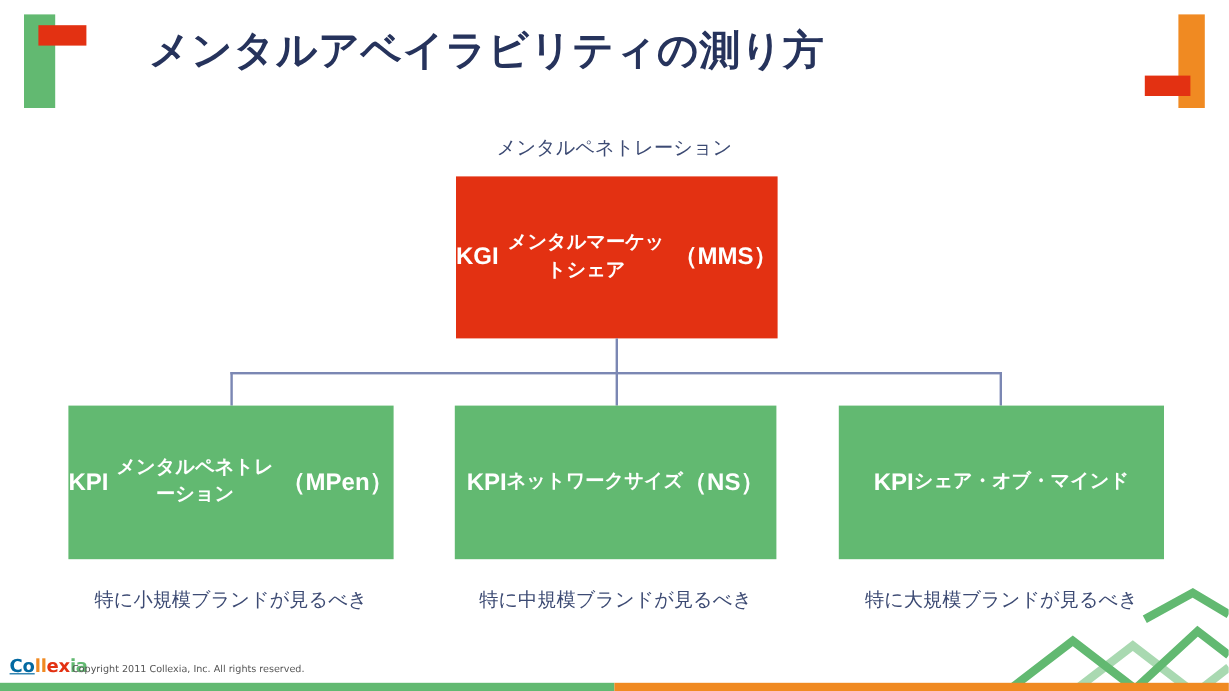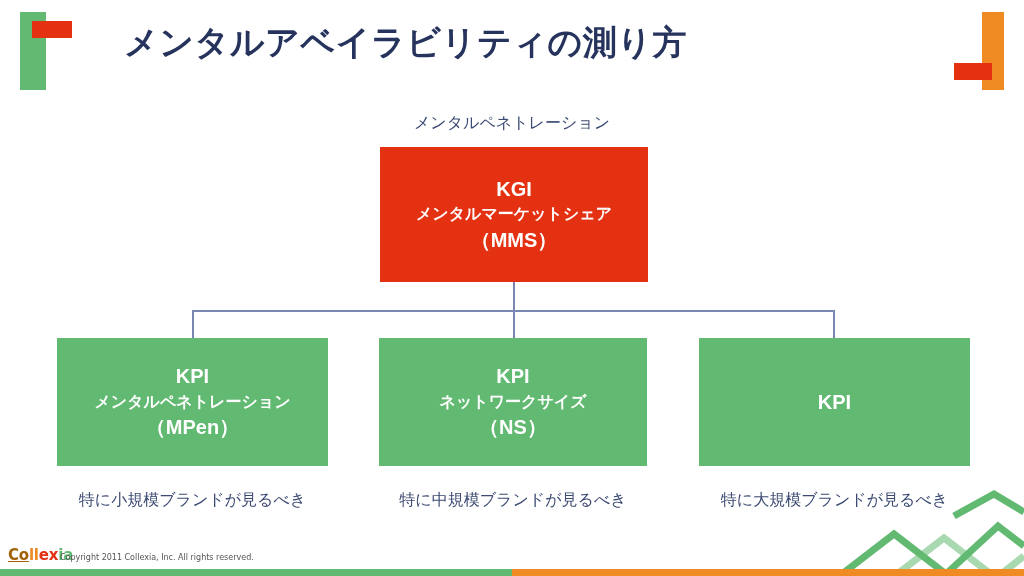--- a/index.html
+++ b/index.html
@@ -69,21 +69,21 @@
     width: 300px;
     text-align: center;
     font-size: 16px;
     color: #3c4a73;
   }
 
   
   .node {
     position: absolute;
     display: flex;
-    flex-direction: column;
+    flex-direction: row;
     align-items: center;
     justify-content: center;
     color: #ffffff;
     text-align: center;
     line-height: 1.42;
     box-sizing: border-box;
   }
   .node .line1 { font-size: 20px; font-weight: bold; }
   .node .line2 { font-size: 16px; font-weight: bold; }
   .node .line3 { font-size: 20px; font-weight: bold; }
@@ -136,21 +136,21 @@
     background: #f08a22;
   }
   .logo {
     position: absolute;
     left: 8px; bottom: 12px;
     font-size: 15px;
     font-weight: bold;
     letter-spacing: -0.2px;
     font-family: "DejaVu Sans", sans-serif;
   }
-  .logo .c1 { color: #a16207; text-decoration: underline; }
+  .logo .c1 { color: #0369a1; text-decoration: underline; }
   .logo .c2 { color: #f08a22; }
   .logo .c3 { color: #e33112; }
   .logo .c4 { color: #62b971; }
   .copyright {
     position: absolute;
     left: 60px; bottom: 14px;
     font-size: 8px;
     color: #555555;
     font-family: "DejaVu Sans", sans-serif;
   }
@@ -197,20 +197,21 @@
   </div>
 
   <div class="node kpi-node kpi-mid">
     <div class="line1">KPI</div>
     <div class="line2">ネットワークサイズ</div>
     <div class="line3">（NS）</div>
   </div>
 
   <div class="node kpi-node kpi-right">
     <div class="line1">KPI</div>
+    <div class="line2">シェア・オブ・マインド</div>
   </div>
 
   <div class="bot-caption bot-mid">特に中規模ブランドが見るべき</div>
   <div class="bot-caption bot-left">特に小規模ブランドが見るべき</div>
   <div class="bot-caption bot-right">特に大規模ブランドが見るべき</div>
 
   <div class="chevrons">
     <svg width="190" height="90" viewBox="0 0 190 90" xmlns="http://www.w3.org/2000/svg">
       <polyline points="8,88 60,48 112,88 164,40 190,60" fill="none" stroke="#62b971" stroke-width="7"></polyline>
       <polyline points="58,92 110,52 162,92 190,70" fill="none" stroke="#62b971" stroke-width="7" opacity="0.55"></polyline>

